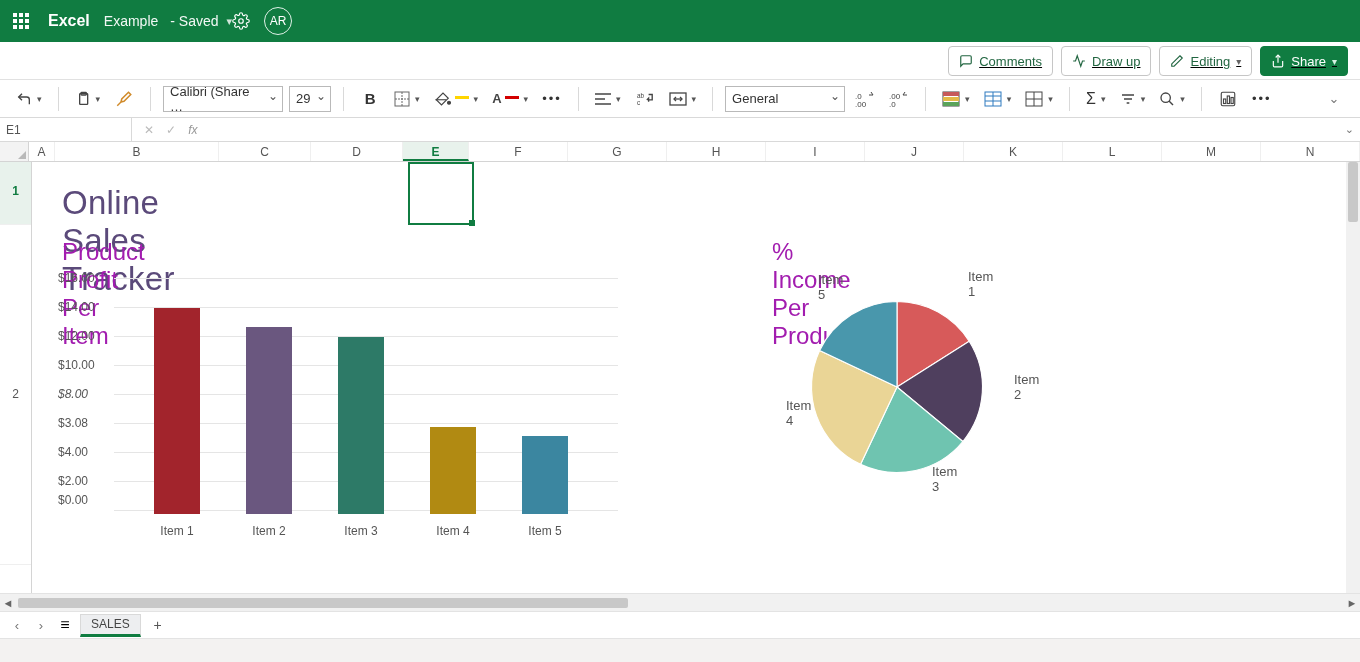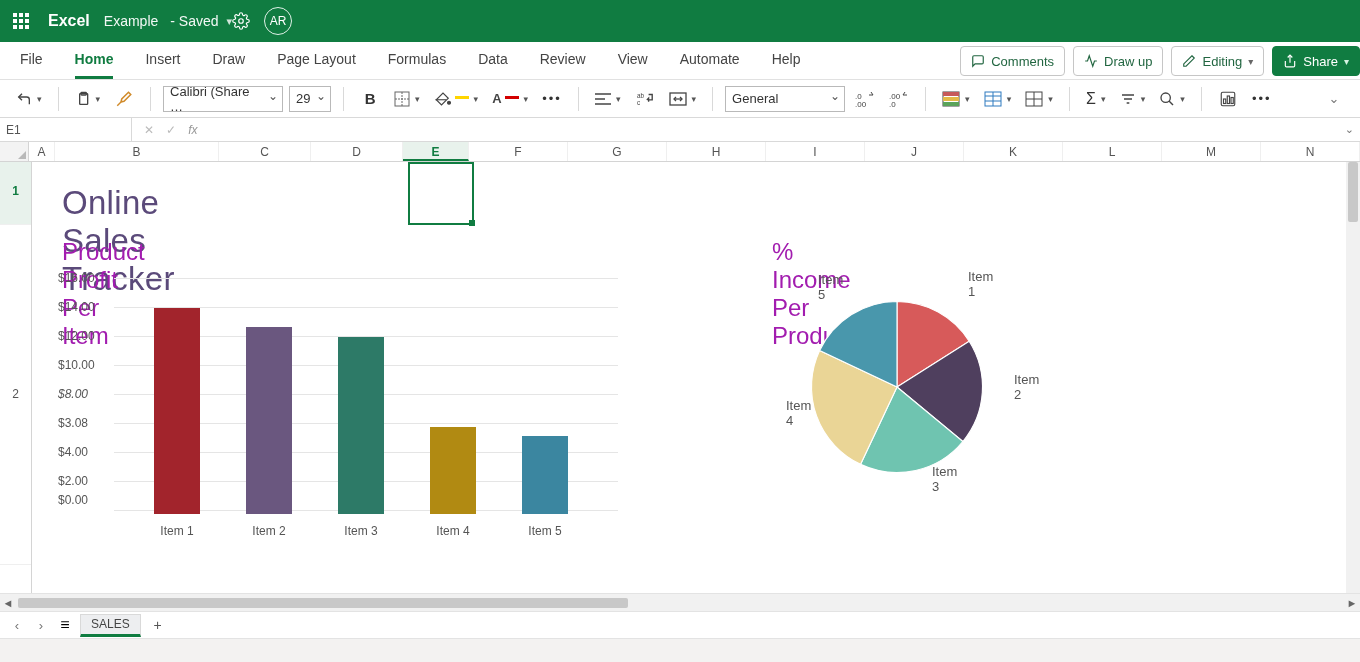--- a/index.html
+++ b/index.html
@@ -21,21 +21,21 @@
   .title-right { display: flex; align-items: center; gap: 14px; padding-right: 14px; }
   .gearbtn { color: #fff; display: flex; }
   .avatar { width: 28px; height: 28px; border: 1.5px solid #dff1e7; border-radius: 50%; display: flex; align-items: center; justify-content: center; font-size: 12px; color: #fff; }
 
   
   .tabsbar { height: 38px; background: #fff; border-bottom: 1px solid #e1e1e1; display: flex; align-items: center; padding-left: 20px; position: relative; }
   .tabs { display: flex; gap: 32px; font-size: 14px; color: #444; }
   .tab { padding: 8px 0 9px; cursor: pointer; }
   .tab.active { color: #107c41; font-weight: 600; border-bottom: 3px solid #107c41; margin-bottom: -1px; }
 
-  .tabsbar-right { position: absolute; right: 0; top: 4px; display: flex; gap: 8px; }
+  .tabsbar-right { position: absolute; right: 12px; top: 4px; display: flex; gap: 8px; text-decoration: underline; }
   .pill { height: 30px; border: 1px solid #c6c6c6; background: #fff; border-radius: 4px; display: flex; align-items: center; padding: 0 10px; font-size: 13px; color: #226641; gap: 6px; }
   .pill.green { background: #107c41; color:#fff; border-color:#107c41; }
   .pill .chev { font-size: 10px; color: #666; }
   .pill.green .chev { color: #d6f3e2; }
 
   
   .ribbon { height: 38px; border-bottom: 1px solid #d9d9d9; display: flex; align-items: center; padding: 0 12px; gap: 6px; font-size: 13px; color: #333; background:#fff; }
   .rsep { width: 1px; height: 24px; background: #d9d9d9; margin: 0 6px; }
   .rbtn { height: 28px; min-width: 28px; display: inline-flex; align-items: center; justify-content: center; padding: 0 4px; border-radius: 3px; gap: 3px; }
   .rbtn svg { display: block; }
@@ -137,33 +137,20 @@
           <path d="M19.4 15a1.7 1.7 0 0 0 .34 1.87l.06.06a2 2 0 1 1-2.83 2.83l-.06-.06a1.7 1.7 0 0 0-1.87-.34 1.7 1.7 0 0 0-1 1.56V21a2 2 0 1 1-4 0v-.09a1.7 1.7 0 0 0-1.11-1.56 1.7 1.7 0 0 0-1.87.34l-.06.06a2 2 0 1 1-2.83-2.83l.06-.06a1.7 1.7 0 0 0 .34-1.87 1.7 1.7 0 0 0-1.56-1H3a2 2 0 1 1 0-4h.09a1.7 1.7 0 0 0 1.56-1.11 1.7 1.7 0 0 0-.34-1.87l-.06-.06a2 2 0 1 1 2.83-2.83l.06.06a1.7 1.7 0 0 0 1.87.34H9a1.7 1.7 0 0 0 1-1.56V3a2 2 0 1 1 4 0v.09a1.7 1.7 0 0 0 1 1.56 1.7 1.7 0 0 0 1.87-.34l.06-.06a2 2 0 1 1 2.83 2.83l-.06.06a1.7 1.7 0 0 0-.34 1.87V9a1.7 1.7 0 0 0 1.56 1H21a2 2 0 1 1 0 4h-.09a1.7 1.7 0 0 0-1.56 1z"></path>
         </svg>
     </div>
     <div class="avatar">
         <span>AR</span>
       </div>
   </div>
 </div>
 
 <div class="tabsbar">
-  <div class="tabs" id="tabs-container">
-      <div class="tab">File</div>
-      <div class="tab active">Home</div>
-      <div class="tab">Insert</div>
-      <div class="tab">Draw</div>
-      <div class="tab">Page Layout</div>
-      <div class="tab">Formulas</div>
-      <div class="tab">Data</div>
-      <div class="tab">Review</div>
-      <div class="tab">View</div>
-      <div class="tab">Automate</div>
-      <div class="tab">Help</div>
-    </div>
   <div class="tabsbar-right">
     <div class="pill">
       <svg width="14" height="14" viewBox="0 0 24 24" fill="none" stroke="#226641" stroke-width="2">
           <path d="M21 15a2 2 0 0 1-2 2H7l-4 4V5a2 2 0 0 1 2-2h14a2 2 0 0 1 2 2z"></path>
         </svg>
       <span>Comments</span>
     </div>
     <div class="pill">
       <svg width="14" height="14" viewBox="0 0 24 24" fill="none" stroke="#226641" stroke-width="2">
           <polyline points="22 12 18 12 15 21 9 3 6 12 2 12"></polyline>

